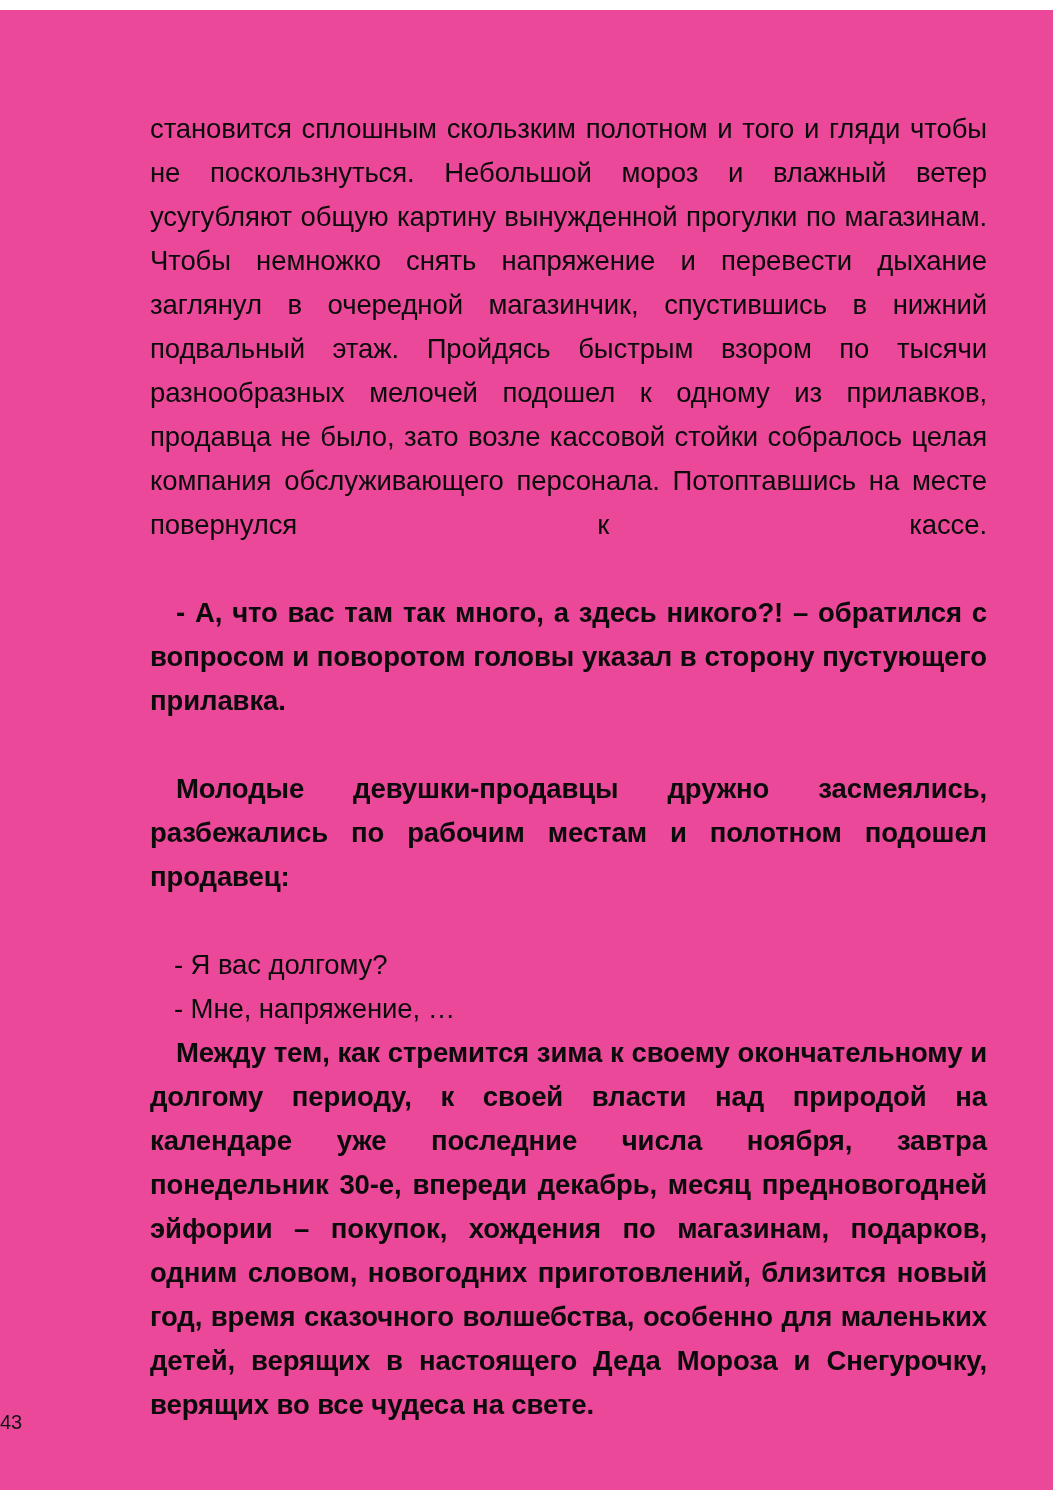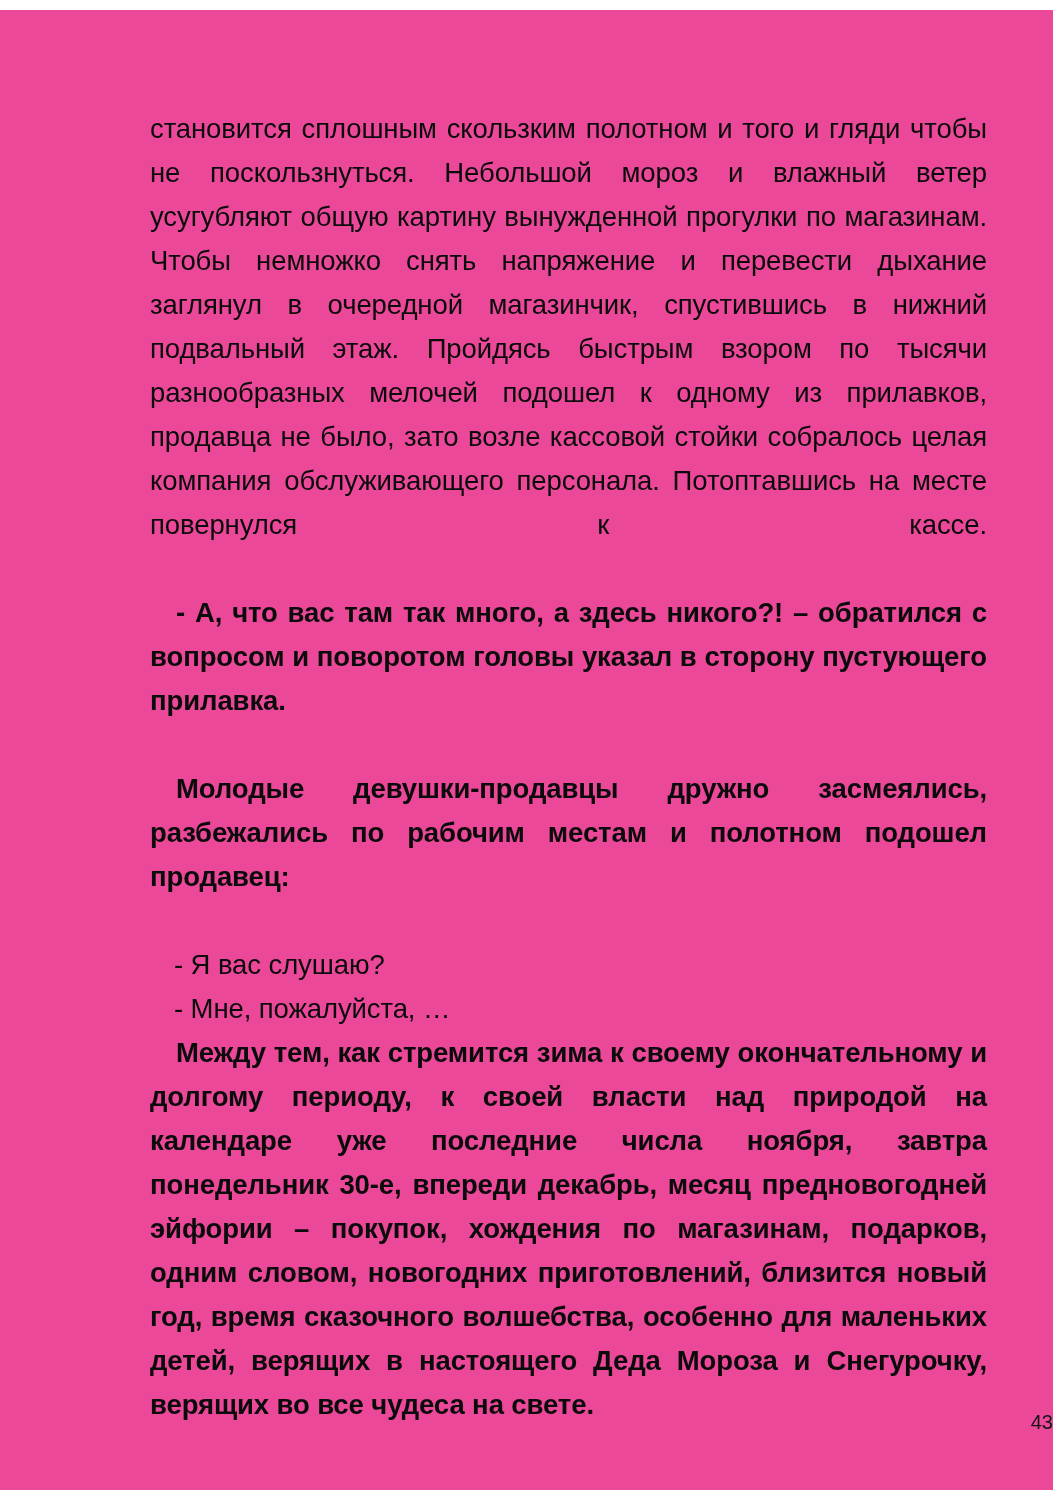--- a/index.html
+++ b/index.html
@@ -66,43 +66,43 @@
   
   .para-dialog {
     text-align: left;
     text-indent: 24px;
   }
   #page-number {
     position: absolute;
     left: 0;
     top: 1399px;
     width: 1053px;
-    text-align: right;
+    text-align: left;
     font-size: 20px;
     line-height: 26px;
     color: #141414;
     font-family: "Liberation Sans", "DejaVu Sans", sans-serif;
   }
 </style>
 </head>
 <body>
 
 <div id="page">
 
   <div id="text-column">
 
     <p class="para para-cont">становится сплошным скользким полотном и того и гляди чтобы не поскользнуться. Небольшой мороз и влажный ветер усугубляют общую картину вынужденной прогулки по магазинам. Чтобы немножко снять напряжение и перевести дыхание заглянул в очередной магазинчик, спустившись в нижний подвальный этаж. Пройдясь быстрым взором по тысячи разнообразных мелочей подошел к одному из прилавков, продавца не было, зато возле кассовой стойки собралось целая компания обслуживающего персонала. Потоптавшись на месте повернулся к кассе.</p>
 
     <p class="para para-indent">- А, что вас там так много, а здесь никого?! – обратился с вопросом и поворотом головы указал в сторону пустующего прилавка.</p>
 
     <p class="para para-indent">Молодые девушки-продавцы дружно засмеялись, разбежались по рабочим местам и полотном подошел продавец:</p>
 
-    <p class="para para-dialog">- Я вас слушаю?</p>
+    <p class="para para-dialog">- Я вас долгому?</p>
 
-    <p class="para para-dialog">- Мне, пожалуйста, …</p>
+    <p class="para para-dialog">- Мне, напряжение, …</p>
 
     <p class="para para-indent para-last">Между тем, как стремится зима к своему окончательному и долгому периоду, к своей власти над природой на календаре уже последние числа ноября, завтра понедельник 30-е, впереди декабрь, месяц предновогодней эйфории – покупок, хождения по магазинам, подарков, одним словом, новогодних приготовлений, близится новый год, время сказочного волшебства, особенно для маленьких детей, верящих в настоящего Деда Мороза и Снегурочку, верящих во все чудеса на свете.</p>
 
   </div>
 
   <div id="page-number">43</div>
 
 </div>
 
 </body></html>

